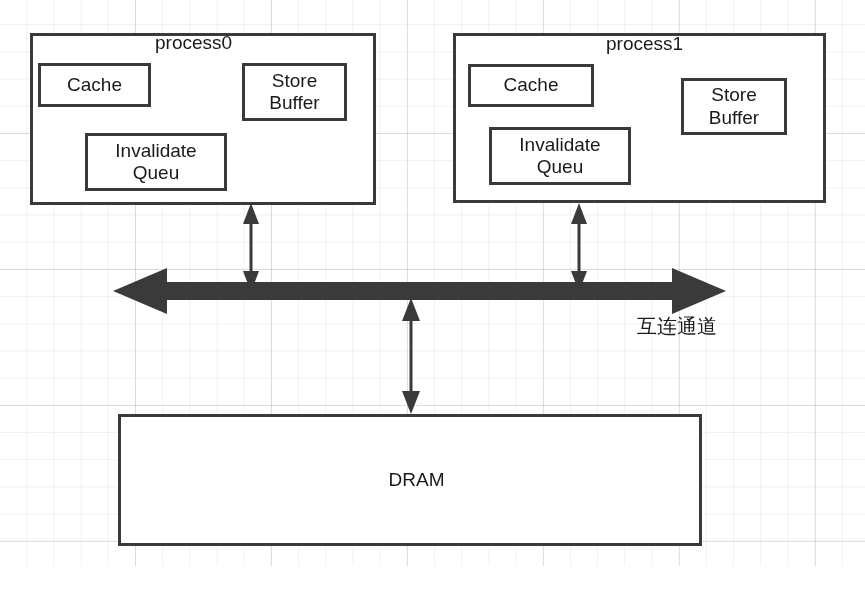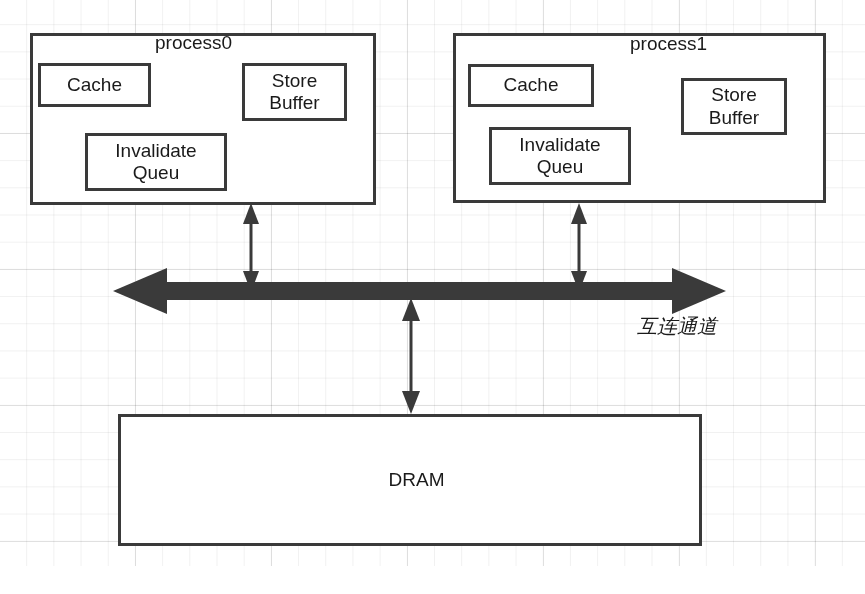--- a/index.html
+++ b/index.html
@@ -88,21 +88,21 @@
     <span class="inner-label">Buffer</span>
   </div>
 
   <div class="box" style="left:85px; top:133px; width:142px; height:58px; flex-direction:column;">
     <span class="inner-label">Invalidate</span>
     <span class="inner-label">Queu</span>
   </div>
 
   <div class="box outer-box" style="left:453px; top:33px; width:373px; height:170px;"></div>
 
-  <div class="proc-label" style="left:630px; top:33px;">process1</div>
+  <div class="proc-label" style="left:606px; top:33px;">process1</div>
 
   <div class="box" style="left:468px; top:64px; width:126px; height:43px;">
     <span class="inner-label">Cache</span>
   </div>
 
   <div class="box" style="left:681px; top:78px; width:106px; height:57px; flex-direction:column;">
     <span class="inner-label">Store</span>
     <span class="inner-label">Buffer</span>
   </div>
 
@@ -131,19 +131,19 @@
       <polygon points="411,414 402,391 420,391" fill="#3a3a3a"></polygon>
     </g>
 
     <g>
       <rect x="160" y="282" width="530" height="18" fill="#3a3a3a"></rect>
       <polygon points="113,291 167,268 167,314" fill="#3a3a3a"></polygon>
       <polygon points="726,291 672,268 672,314" fill="#3a3a3a"></polygon>
     </g>
   </svg>
 
-  <div class="cjk-label" style="left:637px; top:313px;font-style:italic;">互连通道</div>
+  <div class="cjk-label" style="left:637px; top:313px;">互连通道</div>
 
   <div class="box" style="left:118px; top:414px; width:584px; height:132px;">
     <span class="inner-label dram-label">DRAM</span>
   </div>
 
 </div>
 
 </body></html>

